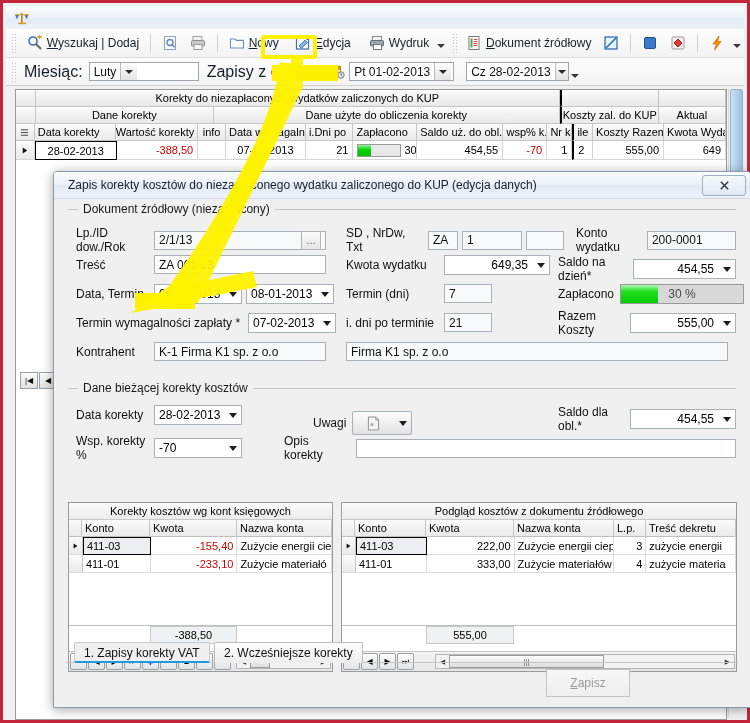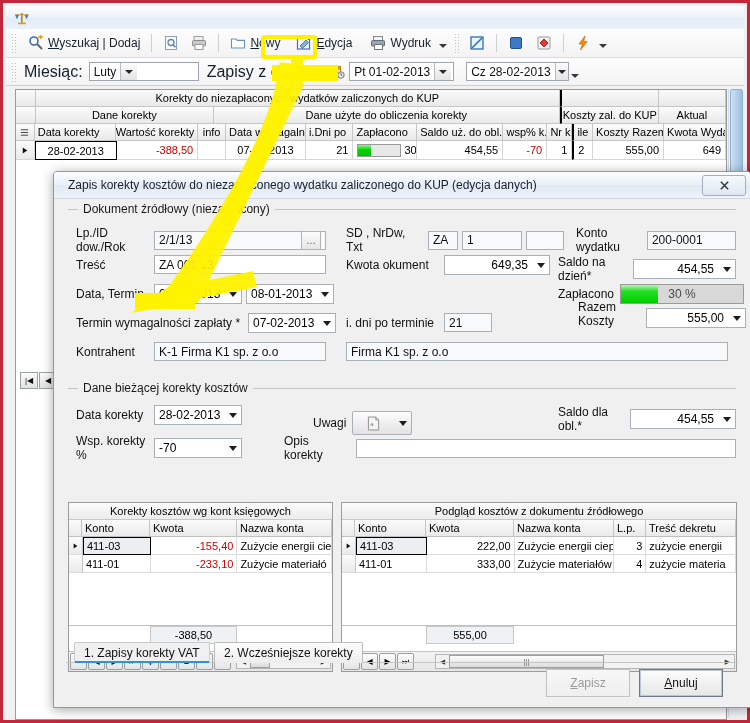--- a/index.html
+++ b/index.html
@@ -342,20 +342,30 @@
             <rect x="1.5" y="5.5" width="13" height="5.5" rx="1" fill="#9aa6b5" stroke="#5f6b78"></rect>
             <rect x="4.5" y="9.5" width="8" height="5" fill="#fff" stroke="#777"></rect>
           </svg>
         </span>
         <span class="lbl">Wydruk</span>
       </div>
       <span class="dropcaret"></span>
 
       <span class="grip" style="margin-left:4px;"></span>
 
+      <div class="tbtn">
+        <span class="ico">
+          <svg viewBox="0 0 16 16" width="16" height="16">
+            <rect x="3" y="1.5" width="10" height="13" fill="#fff" stroke="#7a7a7a"></rect>
+            <rect x="4.5" y="3.5" width="2" height="9" fill="#4caf50"></rect>
+            <path d="M7.5 4.5 H11.5 M7.5 6.5 H11.5 M7.5 8.5 H11.5 M7.5 10.5 H11.5" stroke="#d23a3a" stroke-width=".9"></path>
+          </svg>
+        </span>
+        <span class="lbl"><u>D</u>okument źródłowy</span>
+      </div>
 
       <div class="tbtn">
         <span class="ico">
           <svg viewBox="0 0 16 16" width="16" height="16">
             <rect x="2" y="2" width="12" height="12" fill="#eaf4ff" stroke="#2e6fb7" stroke-width="1.3"></rect>
             <path d="M3 13 L13 3" stroke="#2e6fb7" stroke-width="1.6"></path>
           </svg>
         </span>
       </div>
 
@@ -535,21 +545,21 @@
           <div style="position:absolute; left:508px; top:16px; display:flex; align-items:center; gap:6px;">
             <span class="flabel">Konto wydatku</span>
             <span class="tbox ro" style="width:106px;">200-0001</span>
           </div>
 
           <div style="position:absolute; left:8px; top:45px; display:flex; align-items:center;">
             <span class="flabel" style="width:78px;">Treść</span>
             <span class="tbox" style="width:172px;">ZA 001/13</span>
           </div>
           <div style="position:absolute; left:278px; top:45px; display:flex; align-items:center; gap:4px;">
-            <span class="flabel" style="width:94px;">Kwota okument</span>
+            <span class="flabel" style="width:94px;">Kwota wydatku</span>
             <span class="cmb" style="width:106px;">
               <span class="v right">649,35</span>
               <span class="a">
                   <i></i>
                 </span>
             </span>
           </div>
           <div style="position:absolute; left:490px; top:45px; display:flex; align-items:center; gap:6px;">
             <span class="flabel">Saldo na dzień*</span>
             <span class="cmb" style="width:124px;">
@@ -568,20 +578,24 @@
                   <i></i>
                 </span>
             </span>
             <span class="cmb" style="width:88px;">
               <span class="v">08-01-2013</span>
               <span class="a">
                   <i></i>
                 </span>
             </span>
           </div>
+          <div style="position:absolute; left:278px; top:74px; display:flex; align-items:center; gap:4px;">
+            <span class="flabel" style="width:94px;">Termin (dni)</span>
+            <span class="tbox ro" style="width:48px;">7</span>
+          </div>
           <div style="position:absolute; left:490px; top:74px; display:flex; align-items:center; gap:6px;">
             <span class="flabel">Zapłacono</span>
             <span class="bigbar" style="width:124px;">
               <i style="width:30%"></i>
               <span>30 %</span>
             </span>
           </div>
 
           <div style="position:absolute; left:8px; top:103px; display:flex; align-items:center; gap:6px;">
             <span class="flabel" style="width:166px;">Termin wymagalności zapłaty *</span>
@@ -589,21 +603,21 @@
               <span class="v">07-02-2013</span>
               <span class="a">
                   <i></i>
                 </span>
             </span>
           </div>
           <div style="position:absolute; left:278px; top:103px; display:flex; align-items:center; gap:4px;">
             <span class="flabel" style="width:94px;">i. dni po terminie</span>
             <span class="tbox ro" style="width:48px;">21</span>
           </div>
-          <div style="position:absolute; left:490px; top:90px; display:flex; align-items:flex-end; gap:6px;margin-left:20px;">
+          <div style="position:absolute; left:490px; top:99px; display:flex; align-items:center; gap:6px;">
             <span class="flabel">Razem Koszty</span>
             <span class="cmb" style="width:124px;">
               <span class="v right">555,00</span>
               <span class="a">
                   <i></i>
                 </span>
             </span>
           </div>
 
           <div style="position:absolute; left:8px; top:132px; display:flex; align-items:center;">
@@ -774,23 +788,20 @@
           <span>1. Zapisy korekty VAT</span>
         </div>
         <div class="tab" style="left:148px;">
           <span>2. Wcześniejsze korekty</span>
         </div>
       </div>
 
       <div class="dlgbtn dis" style="left:492px; bottom:10px;">
         <span><u class="acc">Z</u>apisz</span>
       </div>
-      <div class="dlgbtn def" style="left:585px; bottom:10px;">
-        <span><u class="acc">A</u>nuluj</span>
-      </div>
     </div>
 
     <div class="hl" id="hl-edycja"></div>
     <div class="hl" id="hl-date1"></div>
     <div class="hl" id="hl-date2"></div>
 
     <svg class="arrow-svg">
       <path d="M288 56 L288 78 L180 290 L160 290 L140 305 L158 300 L195 300 L300 84 L300 56 Z" fill="#fff200" opacity="0.92"></path>
       <path d="M285 60 C 280 120, 230 210, 170 292" stroke="#fff200" stroke-width="17" fill="none" opacity="0.95"></path>
       <path d="M128 310 L182 272 L196 298 Z" fill="#fff200" opacity="0.95"></path>

